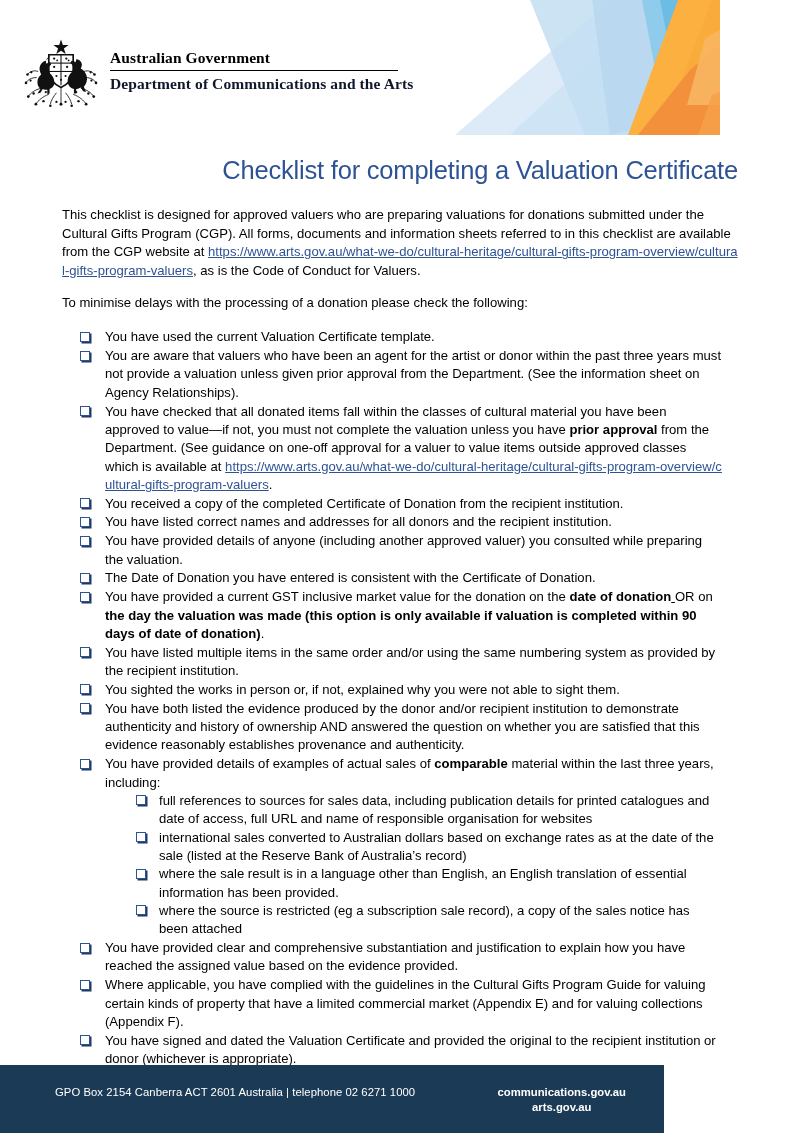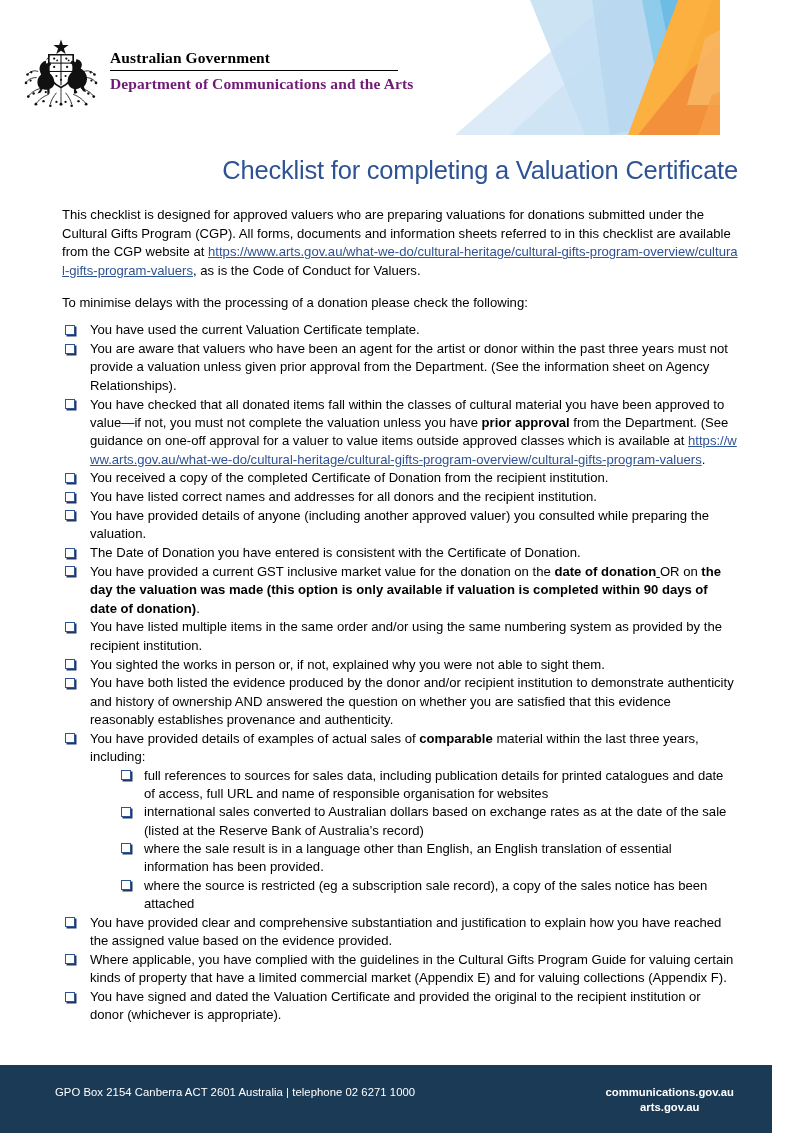--- a/index.html
+++ b/index.html
@@ -56,21 +56,21 @@
   .gov-rule {
     border-top: 1.6px solid #000;
     margin: 3px 0 3px 0;
     width: 288px;
   }
   .gov-line2 {
     font-family: "Liberation Serif", serif;
     font-weight: bold;
     font-size: 15.5px;
     letter-spacing: 0.1px;
-    color: #701a75;
+    color: #0f172a;
     line-height: 1.25;
     white-space: nowrap;
   }
 
   
   .page {
     padding: 0 62px 0 62px;
   }
   h1.doc-title {
     color: #2E5395;
@@ -94,21 +94,21 @@
   }
   .lead {
     font-size: 13.1px;
     line-height: 1.42;
     margin: 0 0 9px 0;
   }
 
   
   ul.checklist {
     list-style: none;
-    margin: 1px;
+    margin: 16px;
     padding: 0;
   }
   ul.checklist > li {
     position: relative;
     padding-left: 27px;
     font-size: 13.1px;
     line-height: 1.40;
     margin: 0 0 0.5px 0;
   }
   ul.sublist {
@@ -138,21 +138,21 @@
   ul.sublist .cbox { left: 4px; }
 
   b, strong { font-weight: bold; }
   .u { text-decoration: underline; }
 
   
   .footer {
     position: absolute;
     left: 0;
     bottom: 0;
-    width: 772px;
+    width: 664px;
     height: 68px;
     background: #1B3A55;
     color: #ffffff;
   }
   .footer-inner {
     display: flex;
     justify-content: space-between;
     align-items: flex-start;
     padding: 20px 38px 0 55px;
   }

